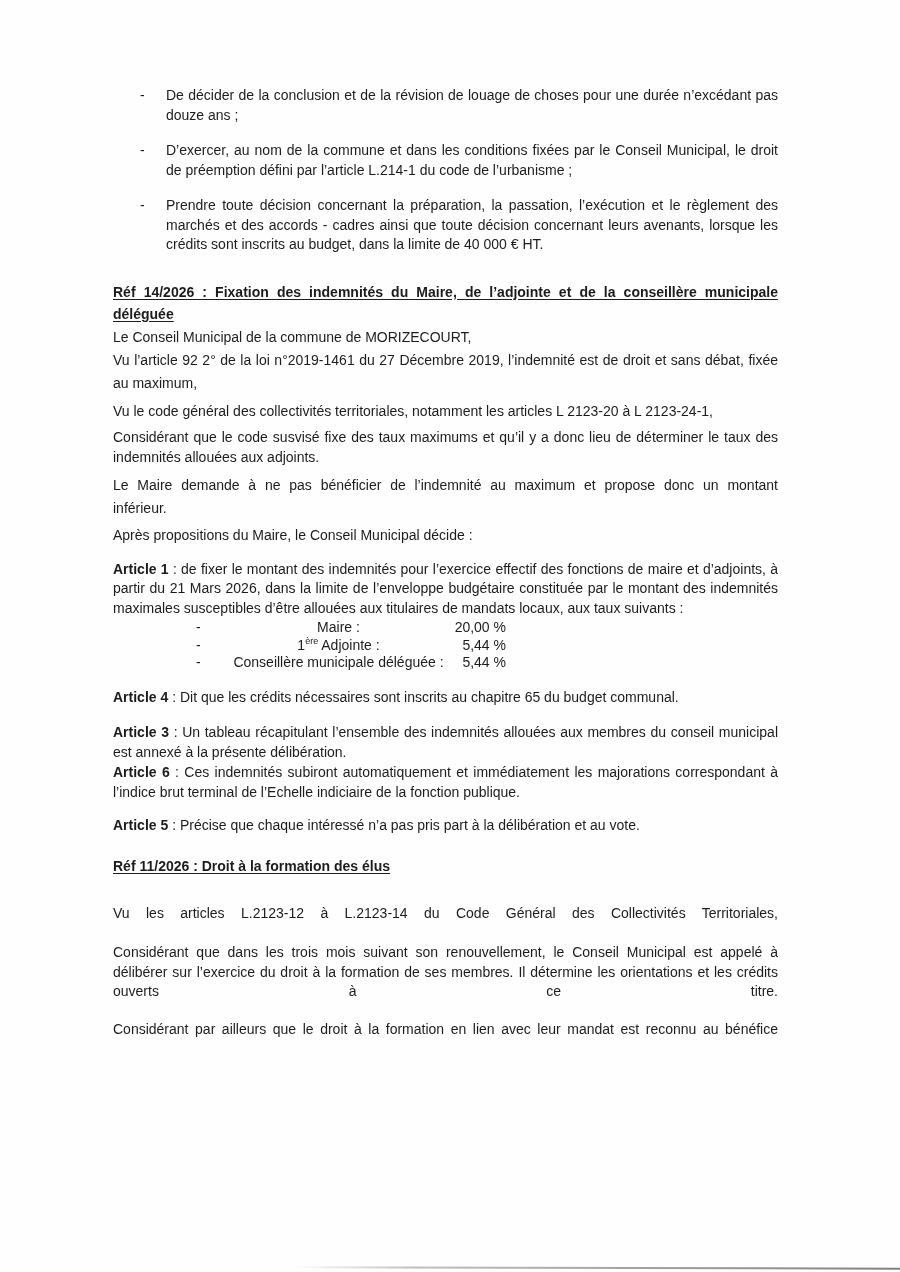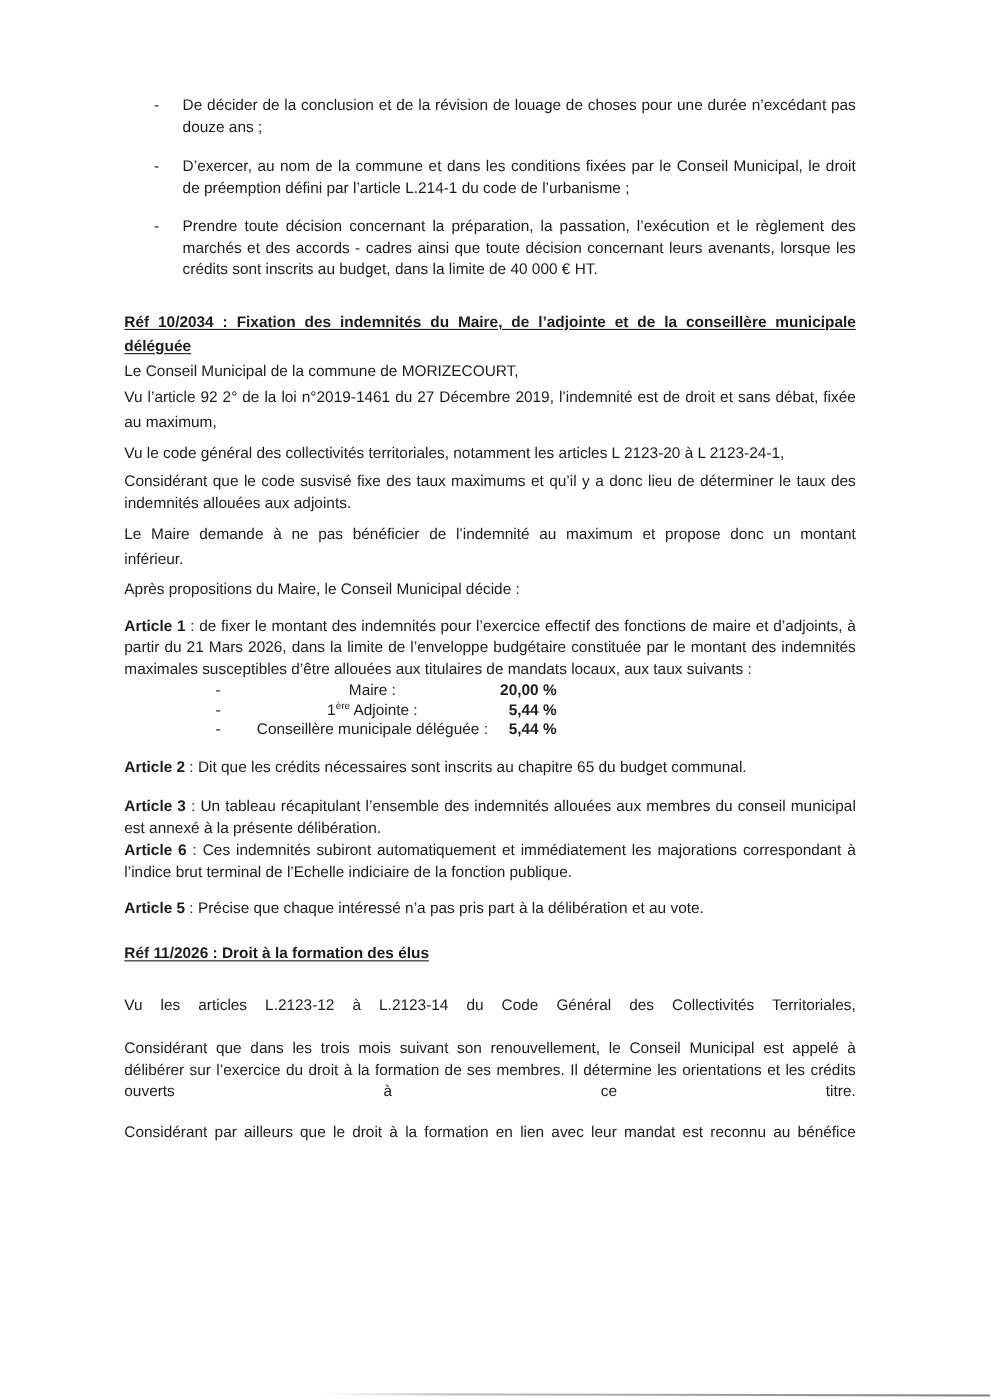--- a/index.html
+++ b/index.html
@@ -32,21 +32,21 @@
     line-height: 22px;
   }
 
   .article-label { font-weight: bold; }
 
   .rates { line-height: 17.5px; }
   .rate-row { display: flex; padding-left: 83px; }
   .rate-marker { width: 30px; flex: none; }
   .rate-label { width: 225px; flex: none; text-align: center; }
   .rate-label sup { font-size: 9px; line-height: 0; }
-  .rate-value { width: 55px; flex: none; text-align: right; font-weight: bold; }
+  .rate-value { width: 55px; flex: none; text-align: right; }
 
   .mt6  { margin-top: 6px; }
   .mt7  { margin-top: 7px; }
   .mt13 { margin-top: 7px; }
   .mt14 { margin-top: 14px; }
   .mt15 { margin-top: 1px; }
   .mt16 { margin-top: 16px; }
   .mt18 { margin-top: 18px; }
   .mt20 { margin-top: 20px; }
   .mt26 { margin-top: 26px; }
@@ -74,21 +74,21 @@
     <div class="bullet">
       <span class="bullet-marker">-</span>
       <span class="bullet-text">D’exercer, au nom de la commune et dans les conditions fixées par le Conseil Municipal, le droit de préemption défini par l’article L.214-1 du code de l’urbanisme ;</span>
     </div>
     <div class="bullet">
       <span class="bullet-marker">-</span>
       <span class="bullet-text">Prendre toute décision concernant la préparation, la passation, l’exécution et le règlement des marchés et des accords - cadres ainsi que toute décision concernant leurs avenants, lorsque les crédits sont inscrits au budget, dans la limite de 40 000 € HT.</span>
     </div>
   </div>
 
-  <div class="block heading mt26">Réf 10/2034 : Fixation des indemnités du Maire, de l’adjointe et de la conseillère municipale déléguée</div>
+  <div class="block heading mt26">Réf 14/2026 : Fixation des indemnités du Maire, de l’adjointe et de la conseillère municipale déléguée</div>
 
   <div class="block loose mt15">
     <span class="line">Le Conseil Municipal de la commune de MORIZECOURT,</span>
     <span class="line">Vu l’article 92 2° de la loi n°2019-1461 du 27 Décembre 2019, l’indemnité est de droit et sans débat, fixée au maximum,</span>
   </div>
 
   <div class="block mt7">Vu le code général des collectivités territoriales, notamment les articles L 2123-20 à L 2123-24-1,</div>
 
   <div class="block mt13">Considérant que le code susvisé fixe des taux maximums et qu’il y a donc lieu de déterminer le taux des indemnités allouées aux adjoints.</div>
 
@@ -116,21 +116,21 @@
       <span class="rate-value">5,44 %</span>
     </div>
     <div class="rate-row">
       <span class="rate-marker">-</span>
       <span class="rate-label"><span>Conseillère municipale déléguée :</span><sup></sup><span></span></span>
       <span class="rate-value">5,44 %</span>
     </div>
   </div>
 
   <div class="block mt16">
-    <span class="article-label">Article 2</span><span> : Dit que les crédits nécessaires sont inscrits au chapitre 65 du budget communal.</span>
+    <span class="article-label">Article 4</span><span> : Dit que les crédits nécessaires sont inscrits au chapitre 65 du budget communal.</span>
   </div>
 
   <div class="block mt16">
     <span class="article-label">Article 3</span><span> : Un tableau récapitulant l’ensemble des indemnités allouées aux membres du conseil municipal est annexé à la présente délibération.</span>
   </div>
 
   <div class="block mt15">
     <span class="article-label">Article 6</span><span> : Ces indemnités subiront automatiquement et immédiatement les majorations correspondant à l’indice brut terminal de l’Echelle indiciaire de la fonction publique.</span>
   </div>
 

